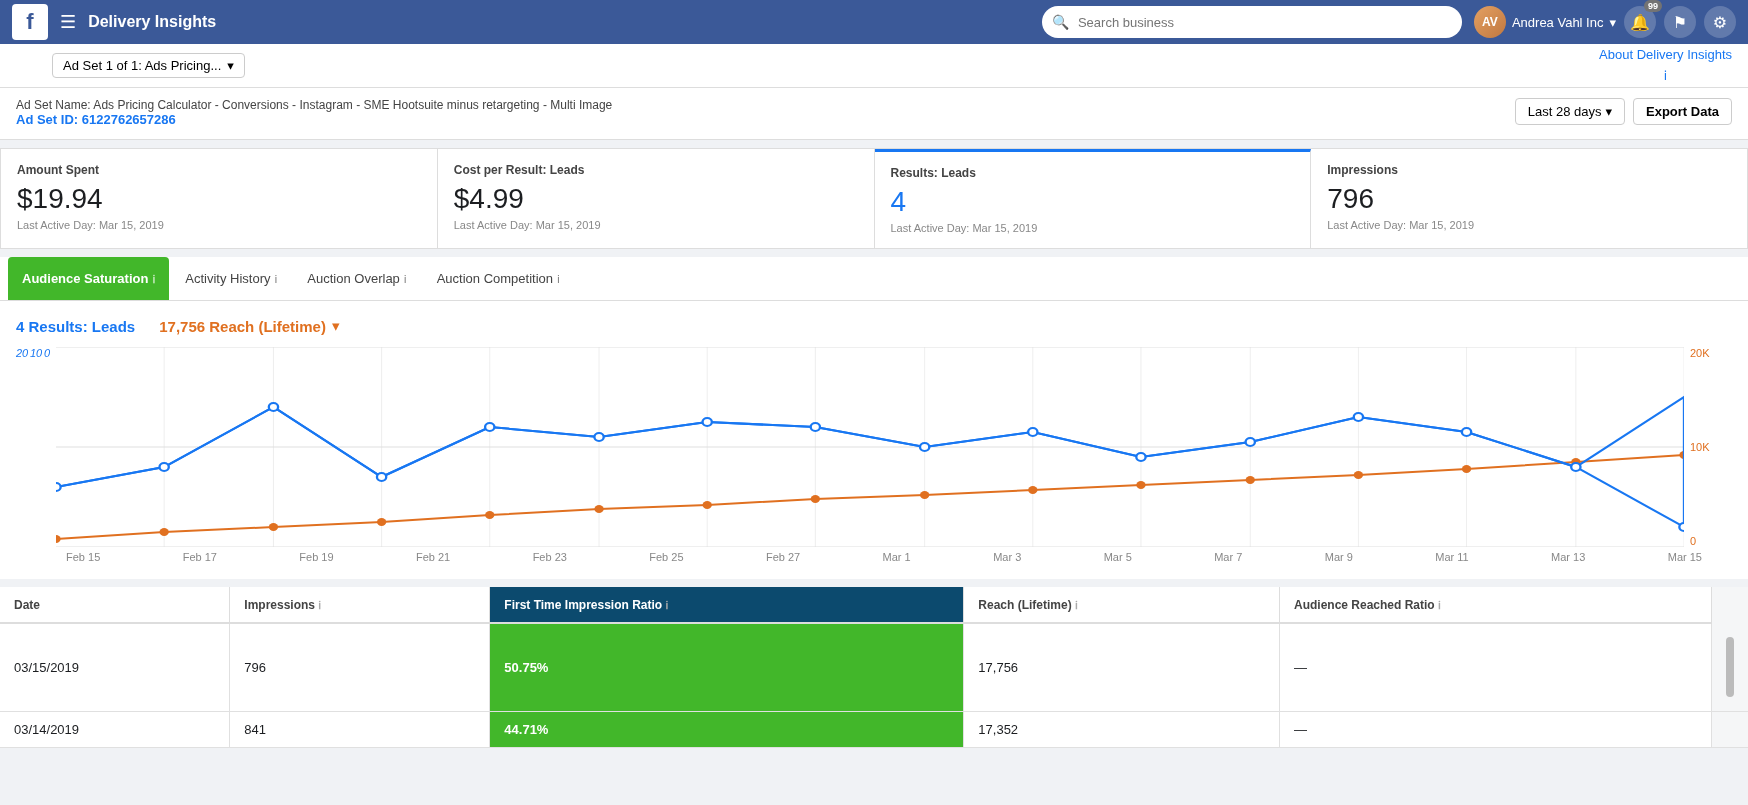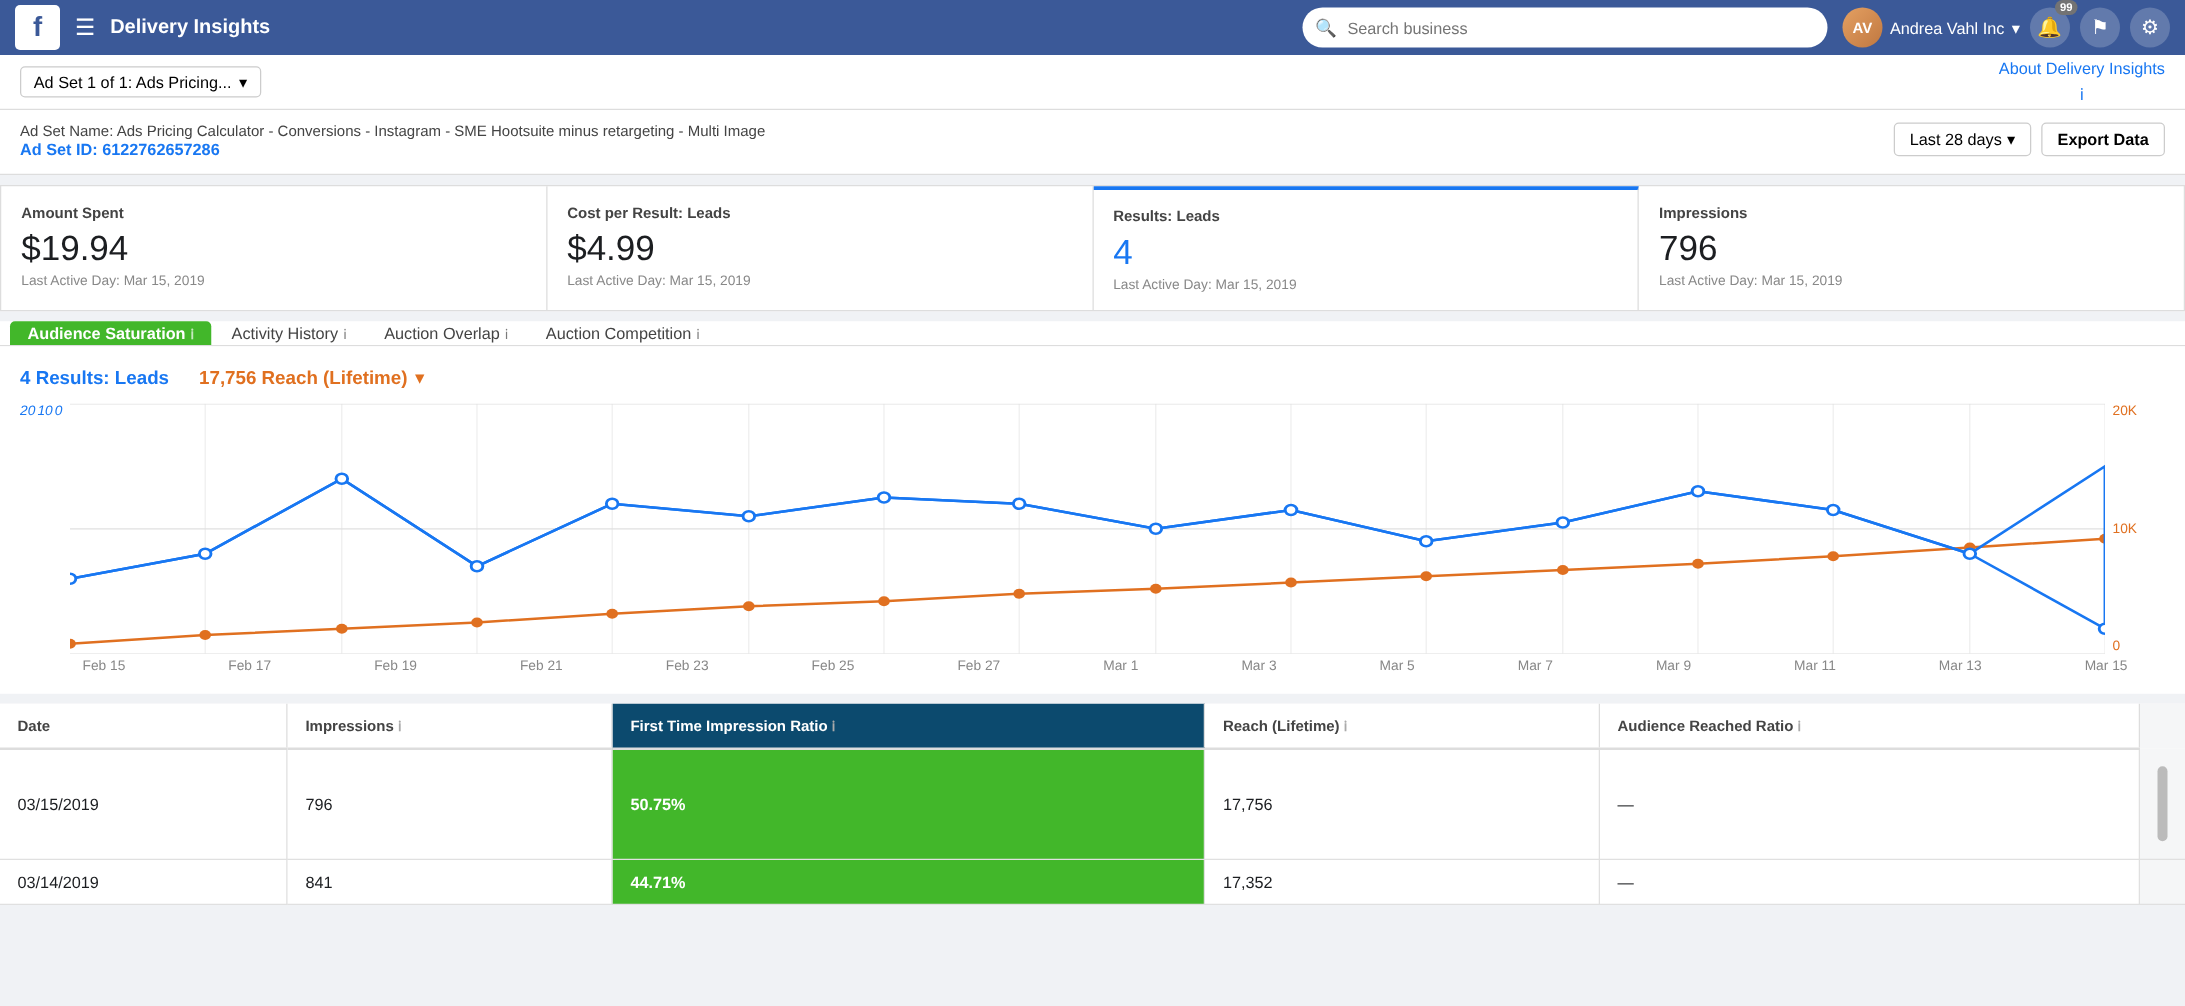--- a/index.html
+++ b/index.html
@@ -81,20 +81,21 @@
       height: 44px;
       display: flex; align-items: center;
       padding: 0 16px;
       justify-content: space-between;
     }
     .ad-set-selector {
       display: flex; align-items: center; gap: 6px;
       border: 1px solid #ccc; border-radius: 4px;
       padding: 4px 10px; cursor: pointer; background: white;
       font-size: 13px;
+      margin-left: 36px;
     }
     .about-link {
       font-size: 13px; color: #1877f2; cursor: pointer; display: flex; align-items: center; gap: 4px; flex-direction: column;
     }
 
     
     .ad-set-info {
       background: white;
       padding: 10px 16px 12px;
       border-bottom: 1px solid #ddd;
@@ -135,21 +136,21 @@
 
     
     .tabs-row {
       background: white;
       padding: 0 8px;
       border-bottom: 1px solid #ddd;
       display: flex; align-items: center; gap: 2px;
       margin-top: 8px;
     }
     .tab {
-      padding: 2px 14px;
+      padding: 14px 14px;
       font-size: 13px;
       cursor: pointer;
       display: flex; align-items: flex-end; gap: 4px;
       border-radius: 4px 4px 0 0;
       color: #444;
     }
     .tab.active {
       background: #42b72a;
       color: white;
       font-weight: 600;

